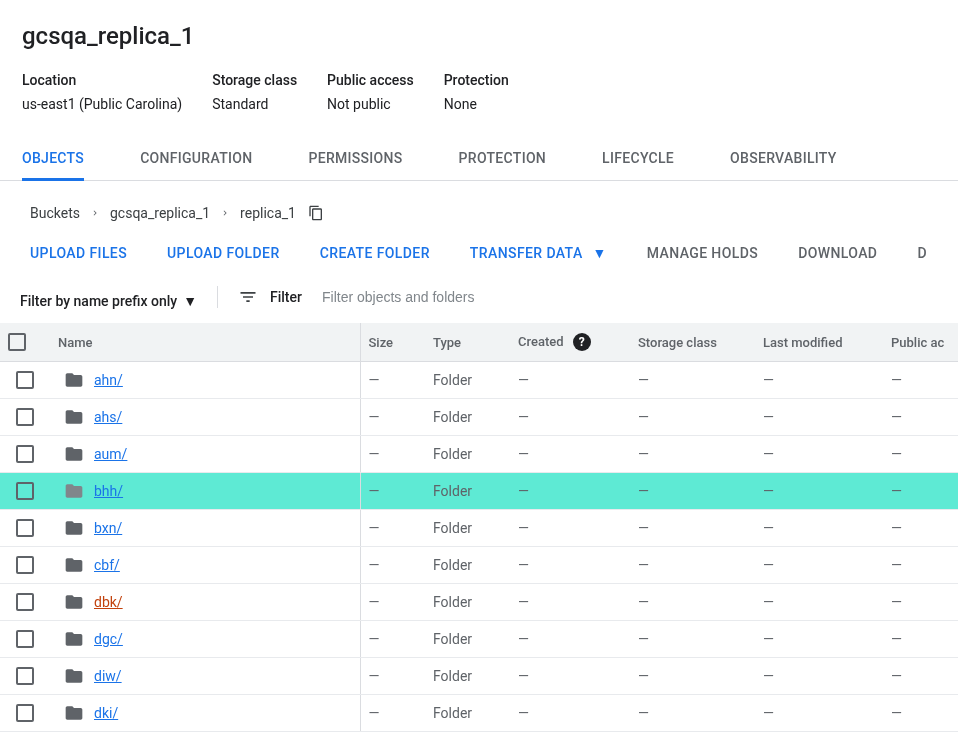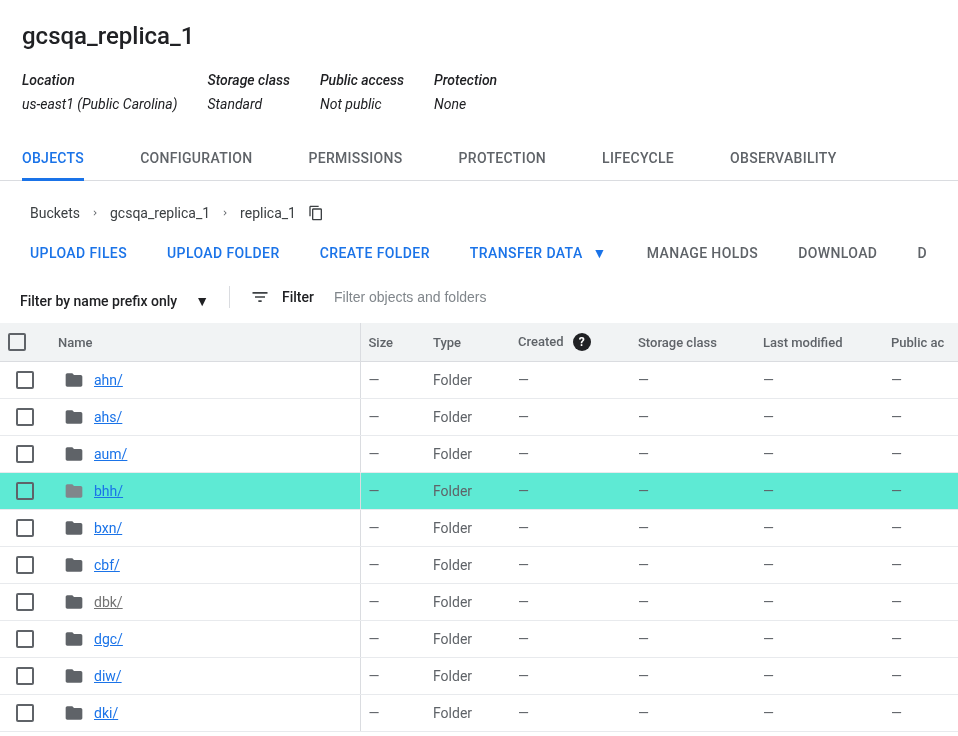--- a/index.html
+++ b/index.html
@@ -17,21 +17,20 @@
     }
     .bucket-title {
       font-size: 24px;
       font-weight: 500;
       color: #202124;
       margin-bottom: 22px;
     }
     .meta-row {
       display: flex;
       gap: 30px;
-      font-style: italic;
     }
     .meta-item { }
     .meta-label {
       font-size: 14px;
       font-weight: 500;
       color: #202124;
       margin-bottom: 8px;
     }
     .meta-value {
       font-size: 14px;
@@ -99,21 +98,21 @@
 
     .filter-bar {
       display: flex;
       align-items: center;
       padding: 6px 10px 14px 20px;
       gap: 20px;
     }
     .filter-dropdown {
       display: flex;
       align-items: flex-end;
-      gap: 18px;
+      gap: 6px;
       font-size: 14px;
       font-weight: 500;
       cursor: pointer;
       margin-top: 8px;
     }
     .filter-divider {
       width: 1px;
       height: 22px;
       background: #dadce0;
     }
@@ -176,21 +175,21 @@
       gap: 10px;
       padding-left: 6px;
     }
     .folder-icon { color: #5f6368; display: inline-flex; }
     tr.hovered .folder-icon { color: #80868b; }
     .obj-link {
       color: #1a73e8;
       text-decoration: underline;
       cursor: pointer;
     }
-    .obj-link.visited { color: #737373; }
+    .obj-link.visited { color: #c2410c; }
 
     .checkbox {
       width: 18px;
       height: 18px;
       border: 2px solid #5f6368;
       border-radius: 2px;
       display: inline-block;
       cursor: pointer;
       vertical-align: middle;
     }

